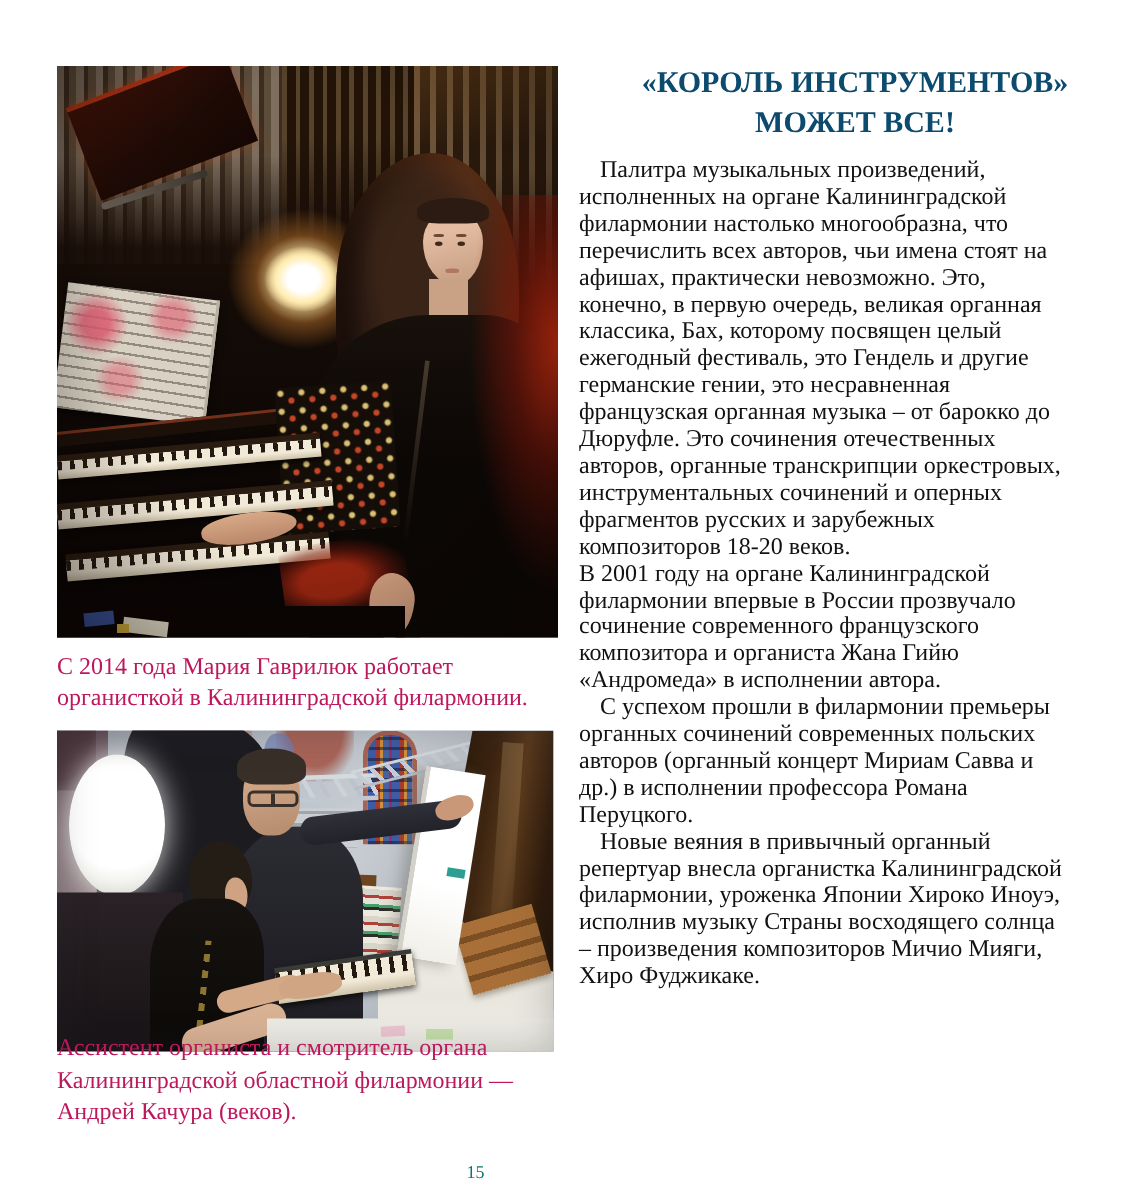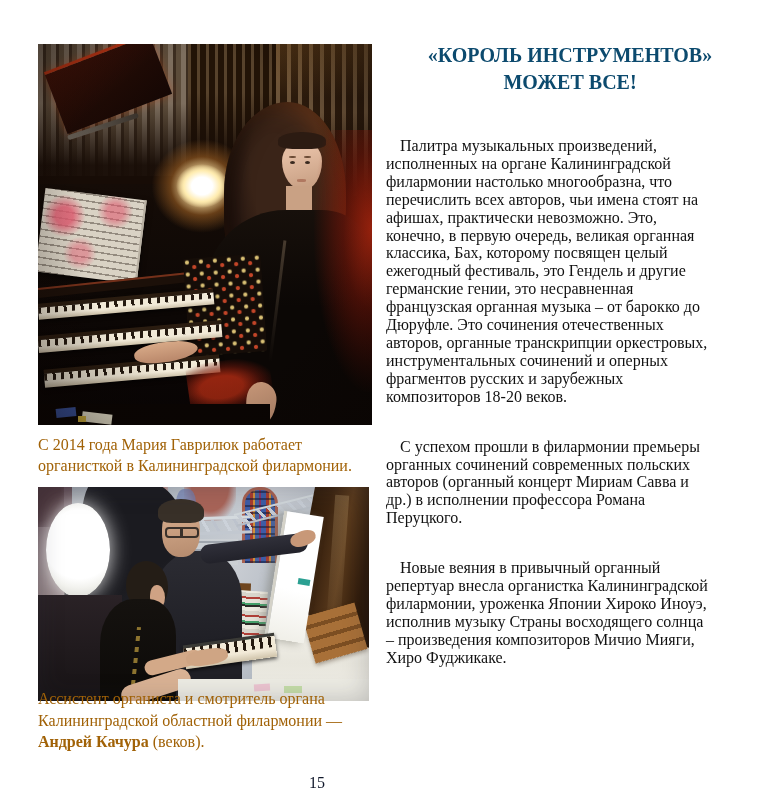--- a/index.html
+++ b/index.html
@@ -181,32 +181,32 @@
     background:#cfa584; border-radius:40%; }
   .p2-arm3 { left:82px; top:190px; width:72px; height:20px; transform:rotate(-18deg);
     background:#d9b294; border-radius:10px; }
   .p2-bottomstrip { left:140px; top:192px; width:191px; height:22px; background:#ecebe3; }
   .p2-note-pink { left:216px; top:197px; width:16px; height:7px; background:#ecc4d0; transform:rotate(-3deg); }
   .p2-note-green { left:246px; top:199px; width:18px; height:7px; background:#c4dca8; }
   .p2-vignette { left:0; top:0; width:100%; height:100%;
     box-shadow:inset 0 0 26px rgba(40,40,50,.25); }
 
   
-  .caption { position:absolute; font-size:16px; color:#a16207; }
+  .caption { position:absolute; font-size:16px; color:#be185d; }
   .caption-1 { left:38px; top:434px; width:336px; line-height:21px; }
   .caption-2 { left:38px; top:688px; width:342px; line-height:21.5px; }
-  .caption b { font-weight:bold; }
+  .caption b { font-weight:normal; }
   .article-title { position:absolute; left:386px; top:42px; width:368px;
     text-align:center; font-size:20px; line-height:27px; font-weight:bold; color:#0c4a6e; }
   .article-body { position:absolute; left:386px; top:105px; width:372px;
     font-size:16px; line-height:17.9px; color:#121212; }
-  .article-body p { text-indent:0;margin-top:32px; }
+  .article-body p { text-indent:0; }
   .article-body p.indent { text-indent:14px; }
   .page-number { position:absolute; left:0; top:774px; width:634px;
-    text-align:center; font-size:16px; color:#0f172a; }
+    text-align:center; font-size:12px; color:#0f766e; }
 </style>
 </head>
 <body>
 
 <div class="page">
 
   <figure class="photo photo1">
     <div class="p1-pipes-a"></div>
     <div class="p1-pipes-b"></div>
     <div class="p1-pipes-c"></div>
@@ -286,19 +286,20 @@
     <div class="p2-note-green"></div>
     <div class="p2-vignette"></div>
   </figure>
 
   <p class="caption caption-2"><span>Ассистент органиста и смотритель органа<br>Калининградской областной филармонии —</span><br><b>Андрей Качура</b><span> (веков).</span></p>
 
   <h1 class="article-title">«КОРОЛЬ ИНСТРУМЕНТОВ»<br>МОЖЕТ ВСЕ!</h1>
 
   <div class="article-body">
     <p class="indent">Палитра музыкальных произведений,<br>исполненных на органе Калининградской<br>филармонии настолько многообразна, что<br>перечислить всех авторов, чьи имена стоят на<br>афишах, практически невозможно. Это,<br>конечно, в первую очередь, великая органная<br>классика, Бах, которому посвящен целый<br>ежегодный фестиваль, это Гендель и другие<br>германские гении, это несравненная<br>французская органная музыка – от барокко до<br>Дюруфле. Это сочинения отечественных<br>авторов, органные транскрипции оркестровых,<br>инструментальных сочинений и оперных<br>фрагментов русских и зарубежных<br>композиторов 18-20 веков.</p>
+    <p>В 2001 году на органе Калининградской<br>филармонии впервые в России прозвучало<br>сочинение современного французского<br>композитора и органиста Жана Гийю<br>«Андромеда» в исполнении автора.</p>
     <p class="indent">С успехом прошли в филармонии премьеры<br>органных сочинений современных польских<br>авторов (органный концерт Мириам Савва и<br>др.) в исполнении профессора Романа<br>Перуцкого.</p>
     <p class="indent">Новые веяния в привычный органный<br>репертуар внесла органистка Калининградской<br>филармонии, уроженка Японии Хироко Иноуэ,<br>исполнив музыку Страны восходящего солнца<br>– произведения композиторов Мичио Мияги,<br>Хиро Фуджикаке.</p>
   </div>
 
   <div class="page-number">15</div>
 
 </div>
 
 </body></html>

